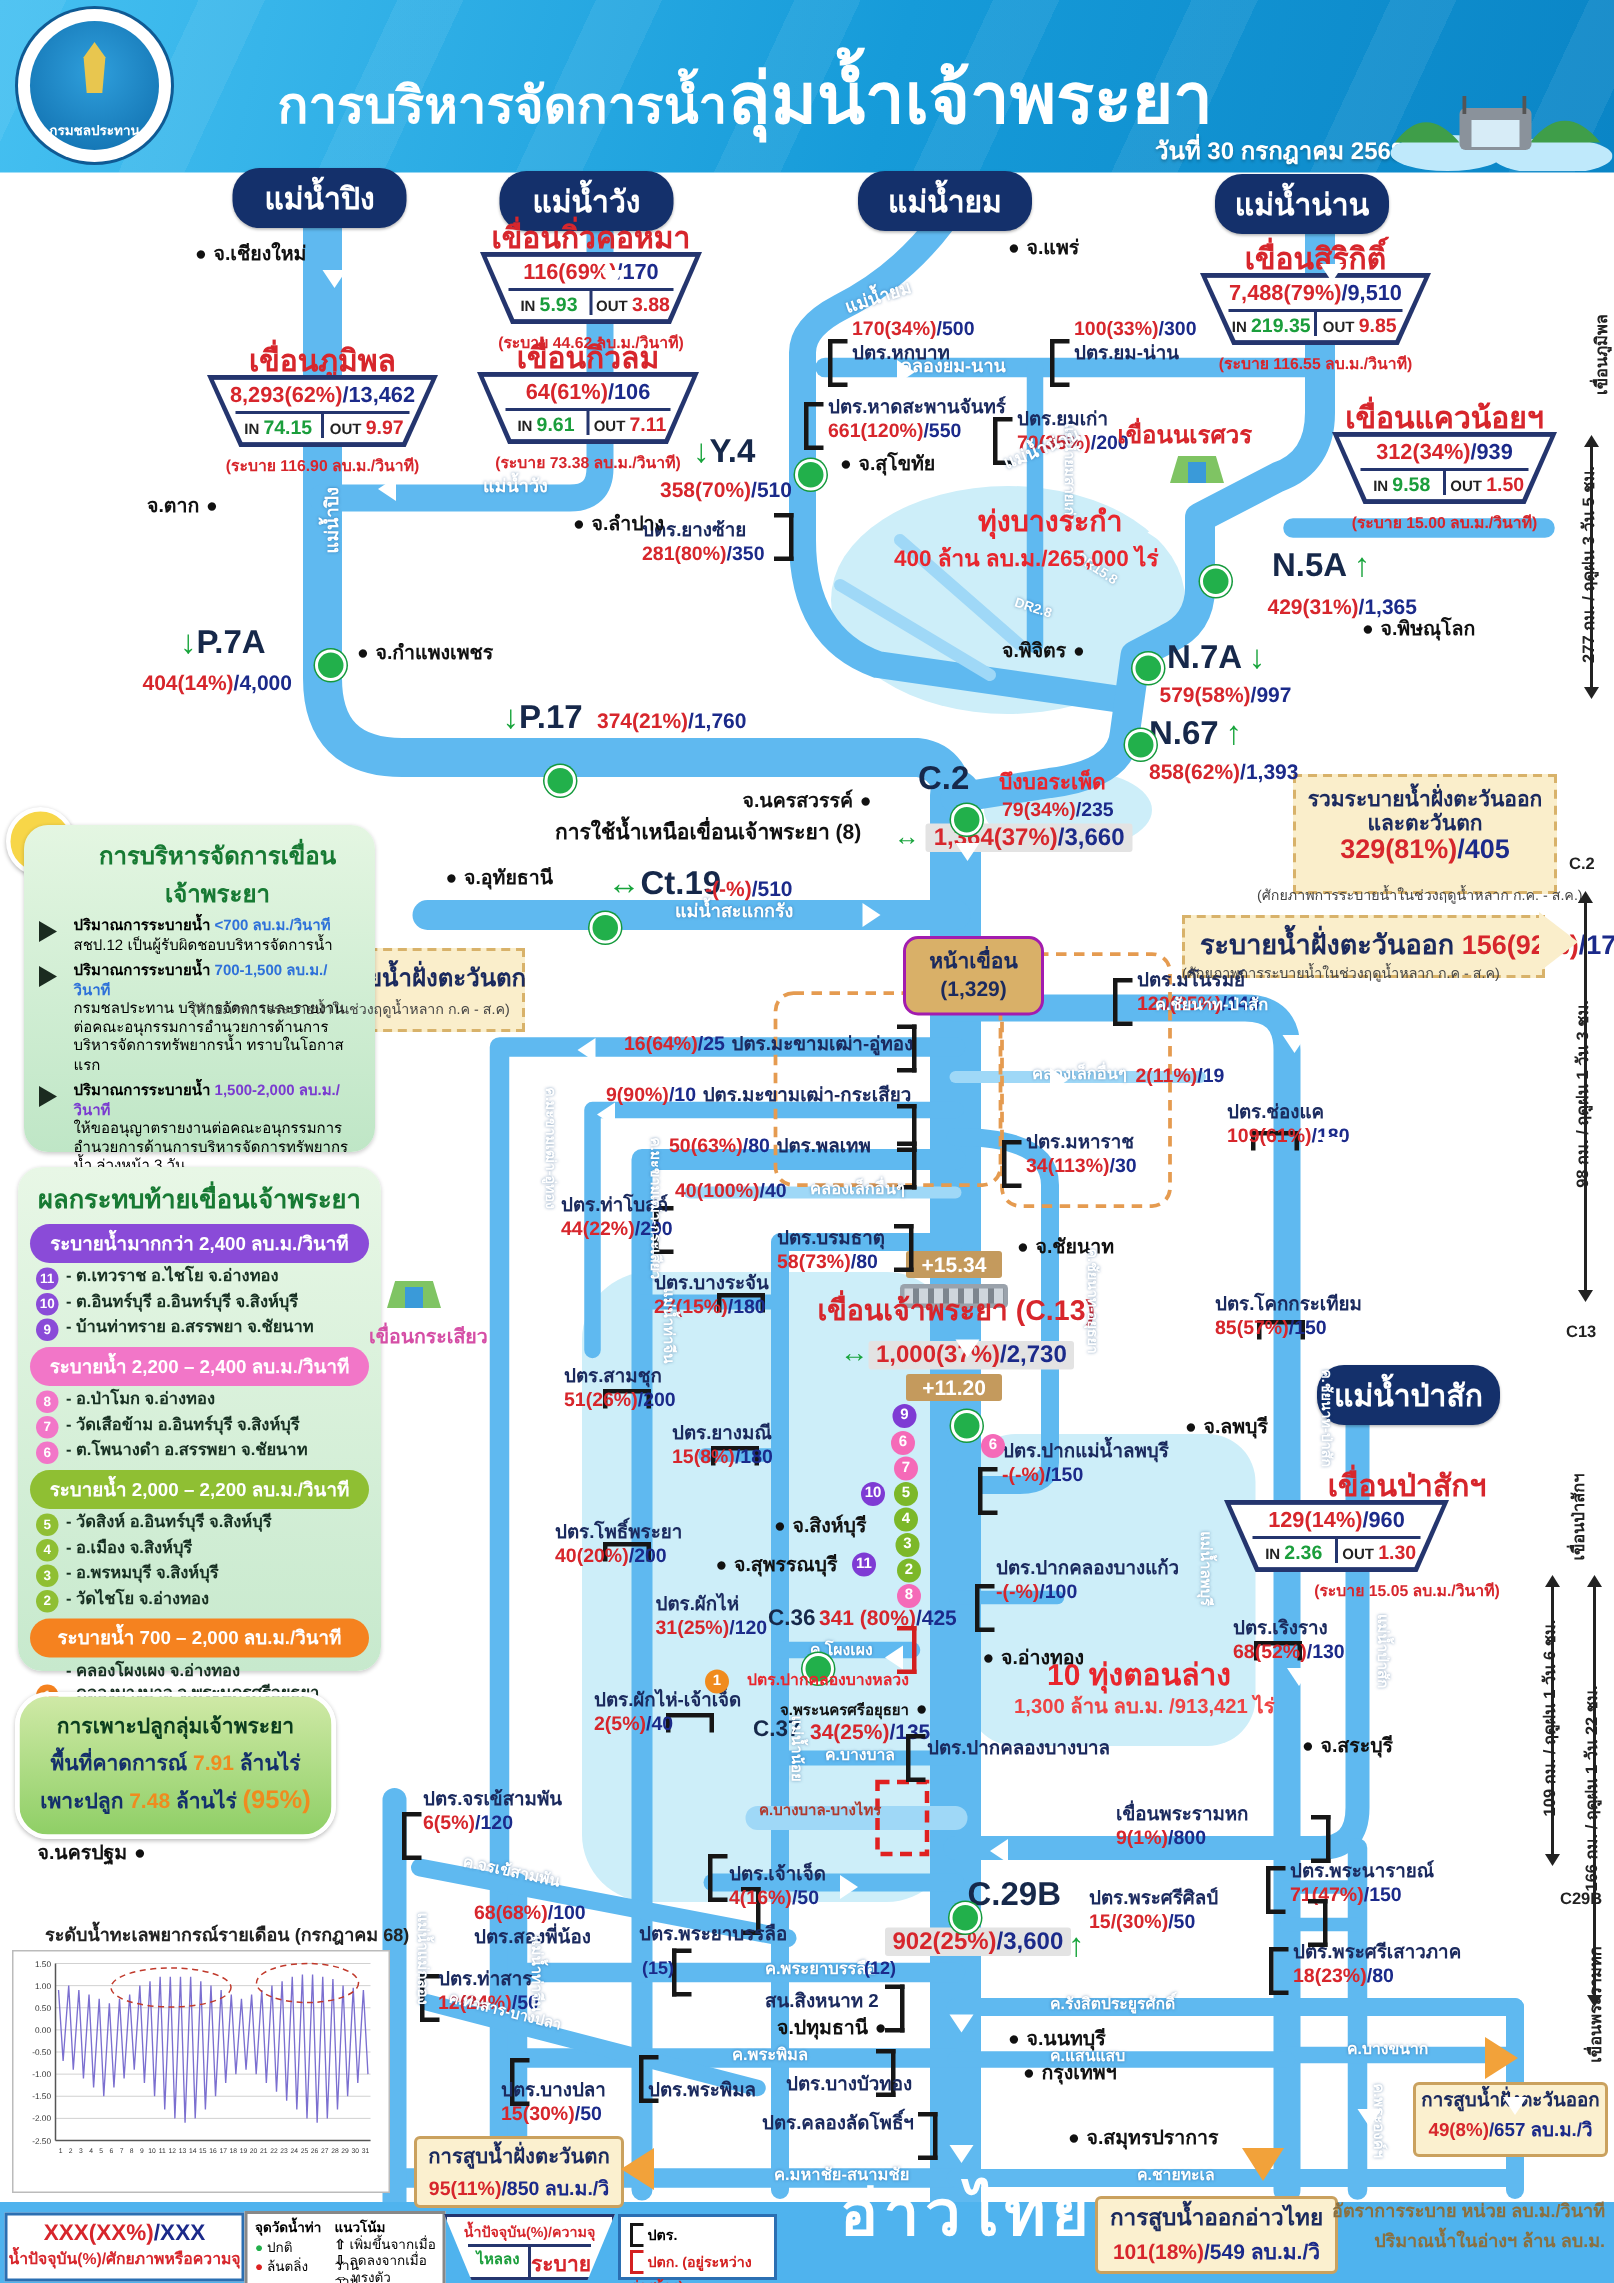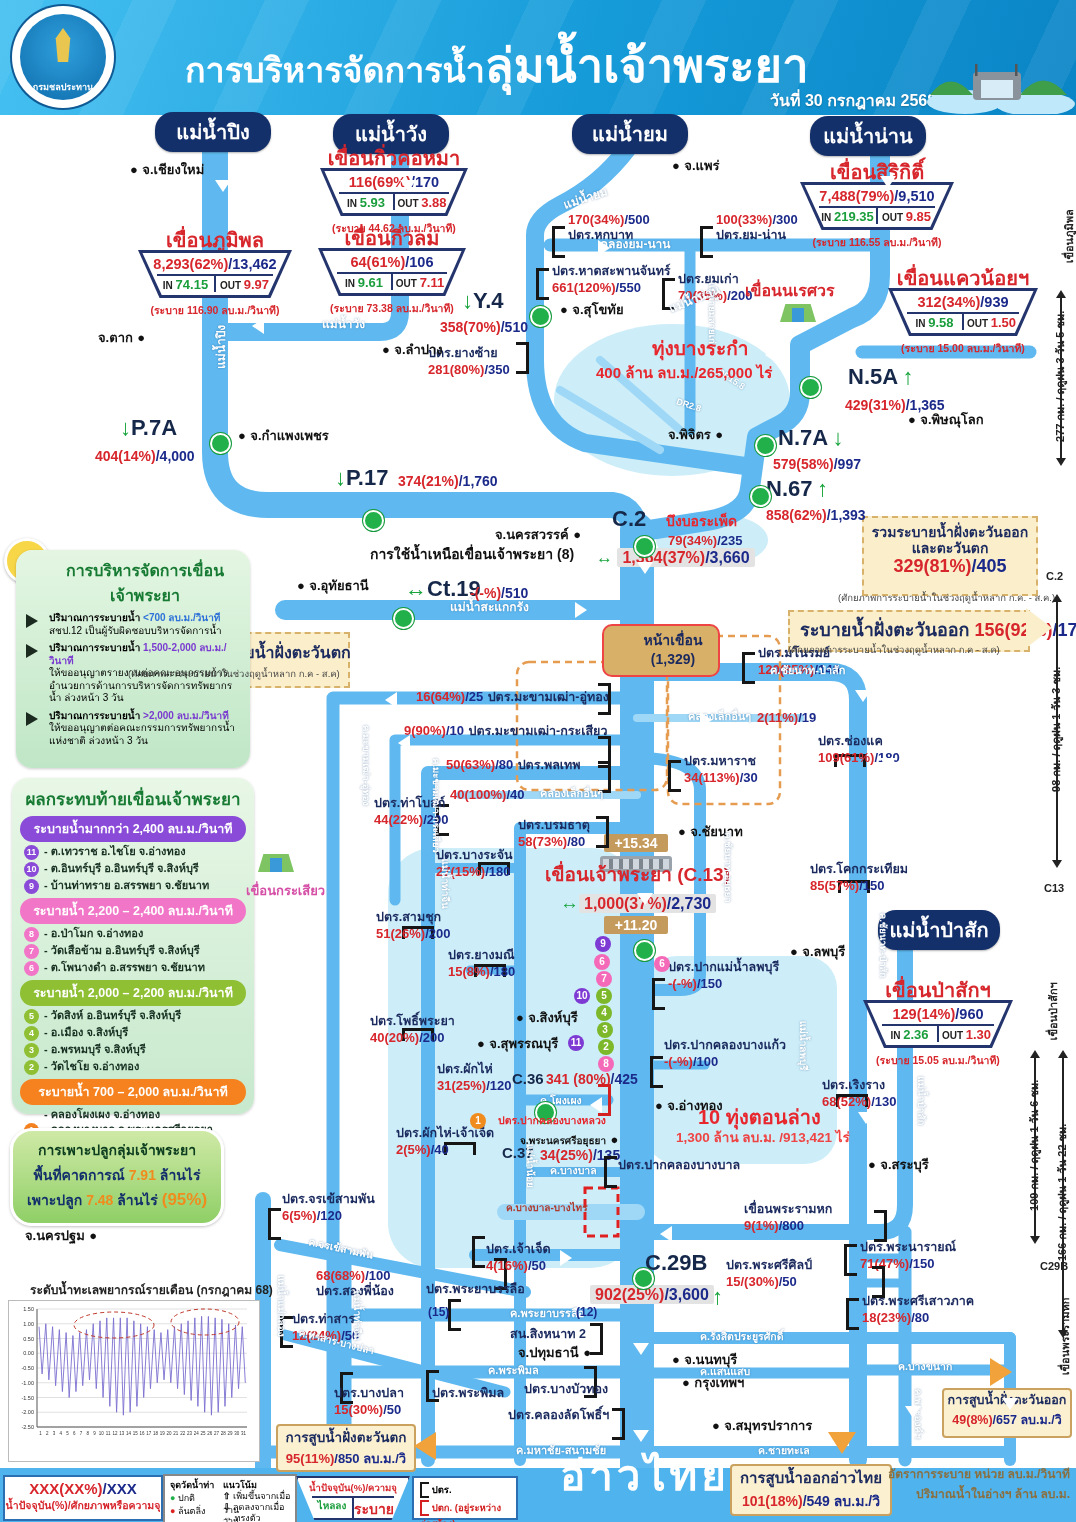--- a/index.html
+++ b/index.html
@@ -39,21 +39,21 @@
   .br.t{width:26px;height:10px;border-bottom:none;}
   .br.red{border-color:#d42020;}
   .dotg{position:absolute;width:17px;height:17px;border-radius:50%;background:#22b04b;border:2px solid #fff;box-shadow:0 0 0 1px #149a3c;}
   .numc{position:absolute;width:16px;height:16px;border-radius:50%;color:#fff;font-size:10px;font-weight:bold;text-align:center;line-height:16px;}
   .war{position:absolute;width:0;height:0;border:8px solid transparent;}
   .war.d{border-top:12px solid #fff;border-bottom:none;}
   .war.l{border-right:12px solid #fff;border-left:none;}
   .war.r{border-left:12px solid #fff;border-right:none;}
   
   .tanbox{position:absolute;background:#faeecb;border:2px dashed #d8b26a;}
-  .frontbox{position:absolute;background:#d9b068;border:2px solid #ef4444;border-radius:10px;text-align:center;color:#1b2a5e;font-weight:bold;padding-left:24px;}
+  .frontbox{position:absolute;background:#d9b068;border:2px solid #a21caf;border-radius:10px;text-align:center;color:#1b2a5e;font-weight:bold;}
   .plusbox{position:absolute;background:#c49a5d;color:#fff;font-weight:bold;font-size:14px;text-align:center;border-radius:2px;}
   .graybg{background:#e3e3e3;padding:1px 5px;border-radius:2px;}
   .pumpbox{position:absolute;background:#fbf0cf;border:2px solid #caa15e;border-radius:4px;text-align:center;}
   .pumpbox .pt{color:#1b2a5e;font-weight:bold;font-size:13.5px;}
   .oarr{position:absolute;width:0;height:0;border:14px solid transparent;}
   .oarr.l{border-right:22px solid #f2a23a;border-left:none;}
   .oarr.r{border-left:22px solid #f2a23a;border-right:none;}
   .oarr.dn{border-top:22px solid #f2a23a;border-bottom:none;}
   
   .panel{position:absolute;border-radius:16px;}
@@ -252,20 +252,24 @@
     </div>
   <div id="p1" class="panel">
     <h3>การบริหารจัดการเขื่อนเจ้าพระยา</h3>
     <div id="p1items">
         <div class="p1item">
           <span class="tri"></span>
           <span><span class="b">ปริมาณการระบายน้ำ </span><span class="b" style="color:#2e71d9">&lt;700 ลบ.ม./วินาที</span><br>สชป.12 เป็นผู้รับผิดชอบบริหารจัดการน้ำ</span>
         </div>
         <div class="p1item">
           <span class="tri"></span>
+          <span><span class="b">ปริมาณการระบายน้ำ </span><span class="b" style="color:#2e71d9">700-1,500 ลบ.ม./วินาที</span><br>กรมชลประทาน บริหารจัดการและรายงานต่อคณะอนุกรรมการอำนวยการด้านการบริหารจัดการทรัพยากรน้ำ ทราบในโอกาสแรก</span>
+        </div>
+        <div class="p1item">
+          <span class="tri"></span>
           <span><span class="b">ปริมาณการระบายน้ำ </span><span class="b" style="color:#7a3bd0">1,500-2,000 ลบ.ม./วินาที</span><br>ให้ขออนุญาตรายงานต่อคณะอนุกรรมการอำนวยการด้านการบริหารจัดการทรัพยากรน้ำ ล่วงหน้า 3 วัน</span>
         </div>
         <div class="p1item">
           <span class="tri"></span>
           <span><span class="b">ปริมาณการระบายน้ำ </span><span class="b" style="color:#7a3bd0">&gt;2,000 ลบ.ม./วินาที</span><br>ให้ขออนุญาตต่อคณะกรรมการทรัพยากรน้ำแห่งชาติ ล่วงหน้า 3 วัน</span>
         </div>
       </div>
   </div>
   <div id="p2" class="panel">
     <h3>ผลกระทบท้ายเขื่อนเจ้าพระยา</h3>
@@ -472,21 +476,21 @@
         <div class="win">
           <div class="r1"><span class="vr">312(34%)</span><span class="vn">/939</span></div>
           <div class="r2">
             <div class="c"><span class="lab">IN </span><span class="inv">9.58</span></div>
             <div class="c"><span class="lab">OUT </span><span class="outv">1.50</span></div>
           </div>
         </div>
       </div>
       <div class="damnote" style="left: 878px; top: 340px; position: absolute; width: 170px;">(ระบาย 15.00 ลบ.ม./วินาที)</div>
       <div class="damname" style="left: 863px; top: 974px; position: absolute; width: 150px;">เขื่อนป่าสักฯ</div>
-      <div class="trapz" style="left: 863px; top: 1000px; position: absolute; width: 150px; height: 48px;">
+      <div class="trapz" style="left: 816px; top: 1000px; position: absolute; width: 150px; height: 48px;">
         <div class="win">
           <div class="r1"><span class="vr">129(14%)</span><span class="vn">/960</span></div>
           <div class="r2">
             <div class="c"><span class="lab">IN </span><span class="inv">2.36</span></div>
             <div class="c"><span class="lab">OUT </span><span class="outv">1.30</span></div>
           </div>
         </div>
       </div>
       <div class="damnote" style="left: 853px; top: 1052px; position: absolute; width: 170px;">(ระบาย 15.05 ลบ.ม./วินาที)</div>
       <div class="t" style="left: 462px; top: 288px; position: absolute;"><span class="grn" style="font-size:22px">↓</span><span class="b" style="color:#16284a;font-size:22px">Y.4</span></div>

